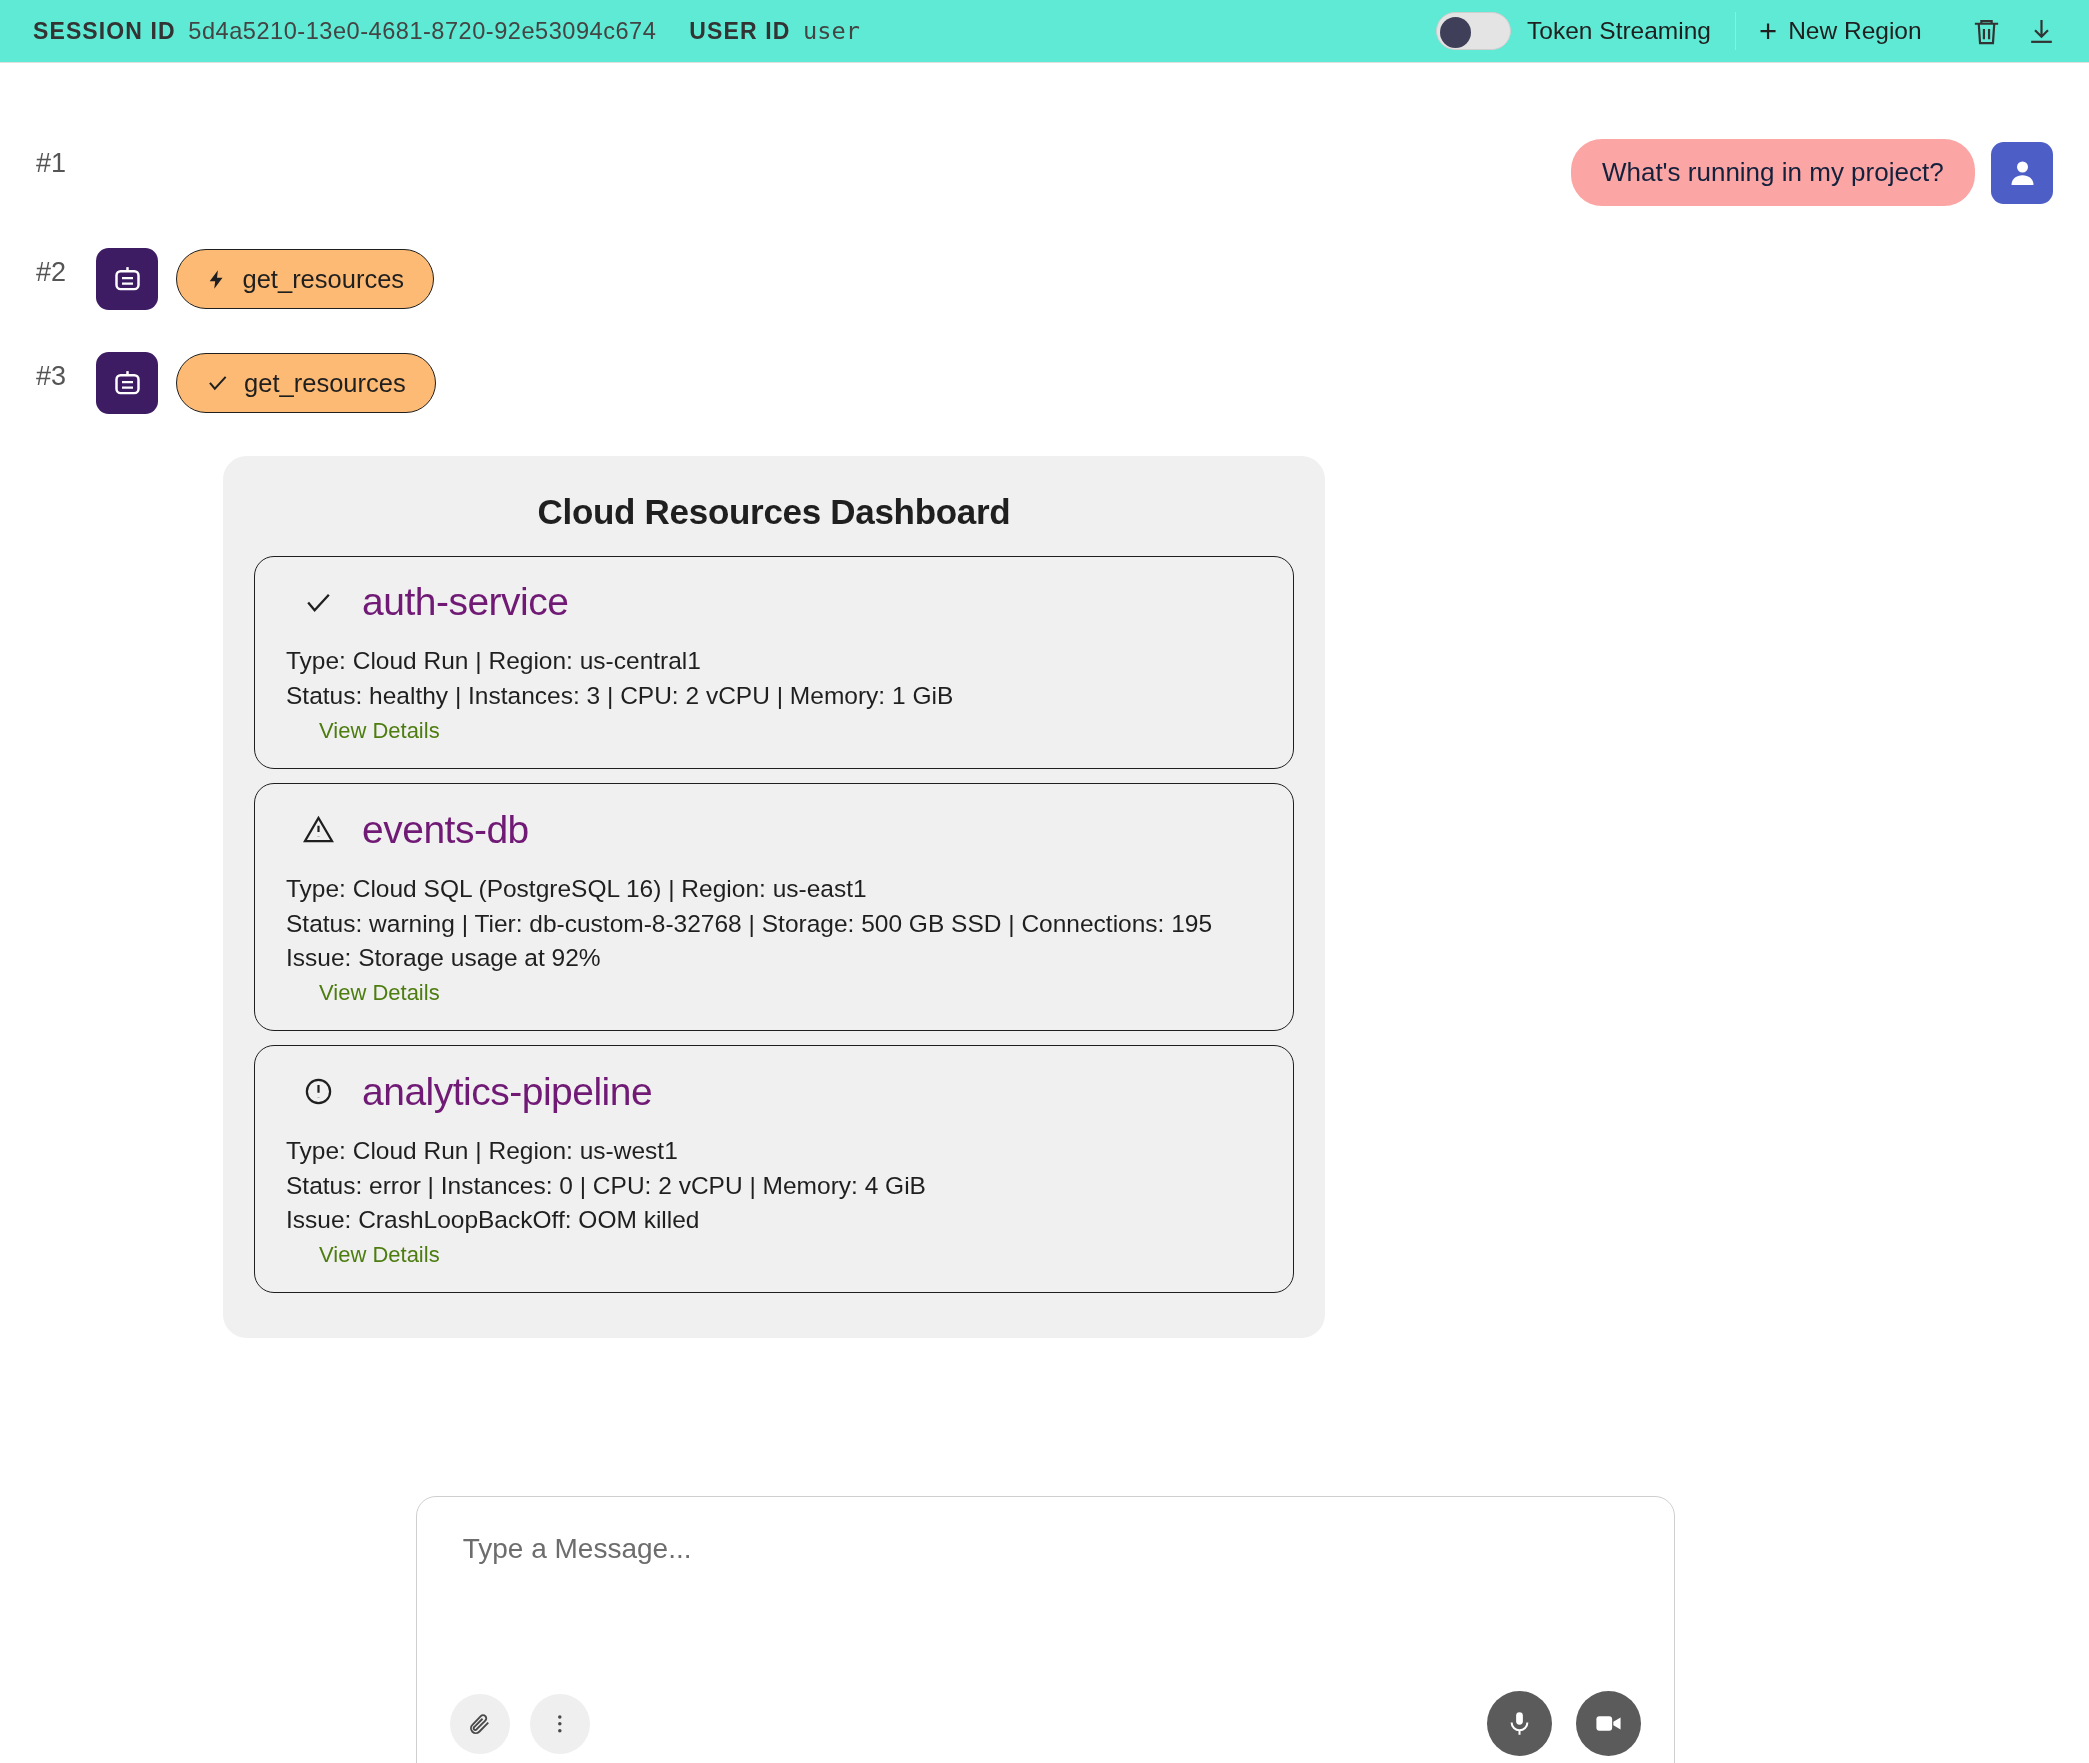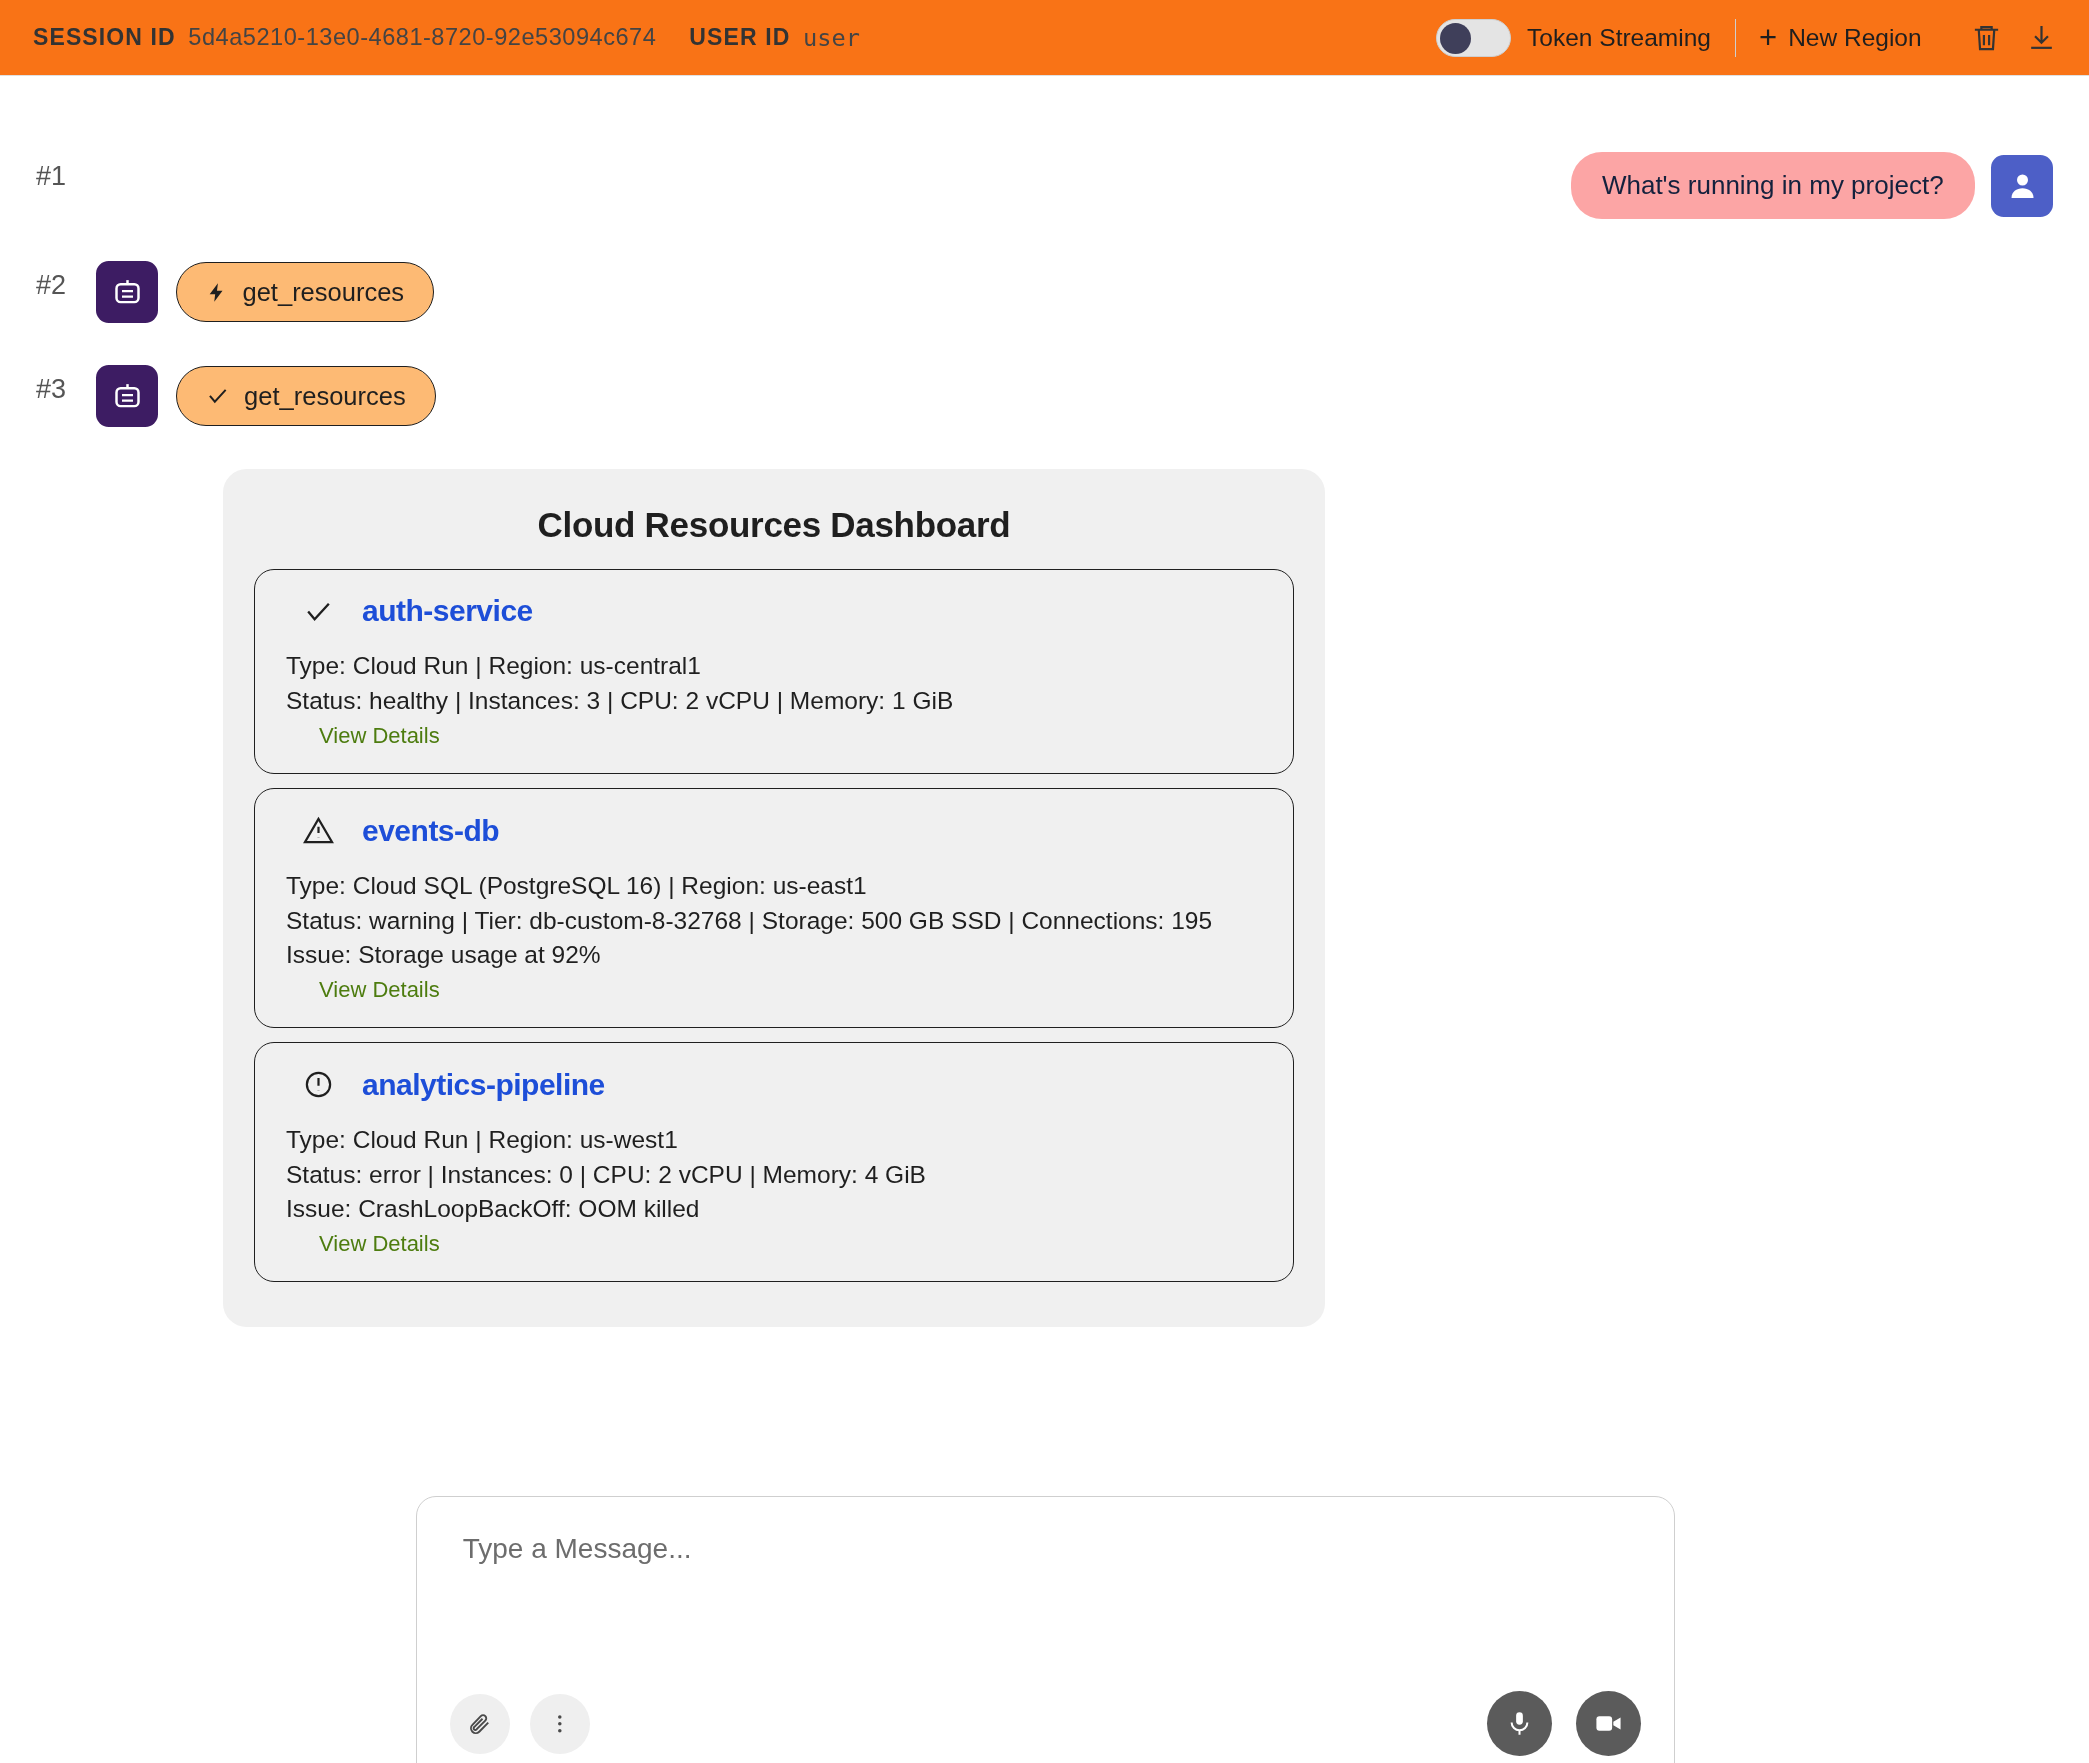--- a/index.html
+++ b/index.html
@@ -8,22 +8,22 @@
     width: 2089px; height: 1764px;
     background: #ffffff;
     font-family: "Liberation Sans", sans-serif;
     color: #1f1f1f;
     overflow: hidden;
   }
 
   
   .topbar {
     position: relative;
-    height: 76px;
-    background: #f97316;
+    height: 63px;
+    background: #5eead4;
     border-bottom: 0.9px solid #e0e0e0;
     display: flex;
     align-items: center;
     padding: 0 27px 0 33px;
   }
   .session-label {
     font-size: 23px;
     font-weight: bold;
     letter-spacing: 1.1px;
     color: #333;
@@ -205,24 +205,24 @@
     align-items: center;
     gap: 25.5px;
     margin-bottom: 20px;
   }
   .res-icon {
     width: 36px; height: 36px;
     display: flex; align-items: center; justify-content: center;
     margin-left: 14.5px;
   }
   .res-name {
-    font-size: 30px;
-    font-weight: bold;
+    font-size: 39px;
+    font-weight: normal;
     letter-spacing: -0.5px;
-    color: #1d4ed8;
+    color: #701a75;
   }
   .res-line {
     font-size: 24.5px;
     color: #1f1f1f;
     line-height: 1.42;
   }
   .view-details {
     margin-top: 4px;
     margin-left: 33px;
     font-size: 22px;

